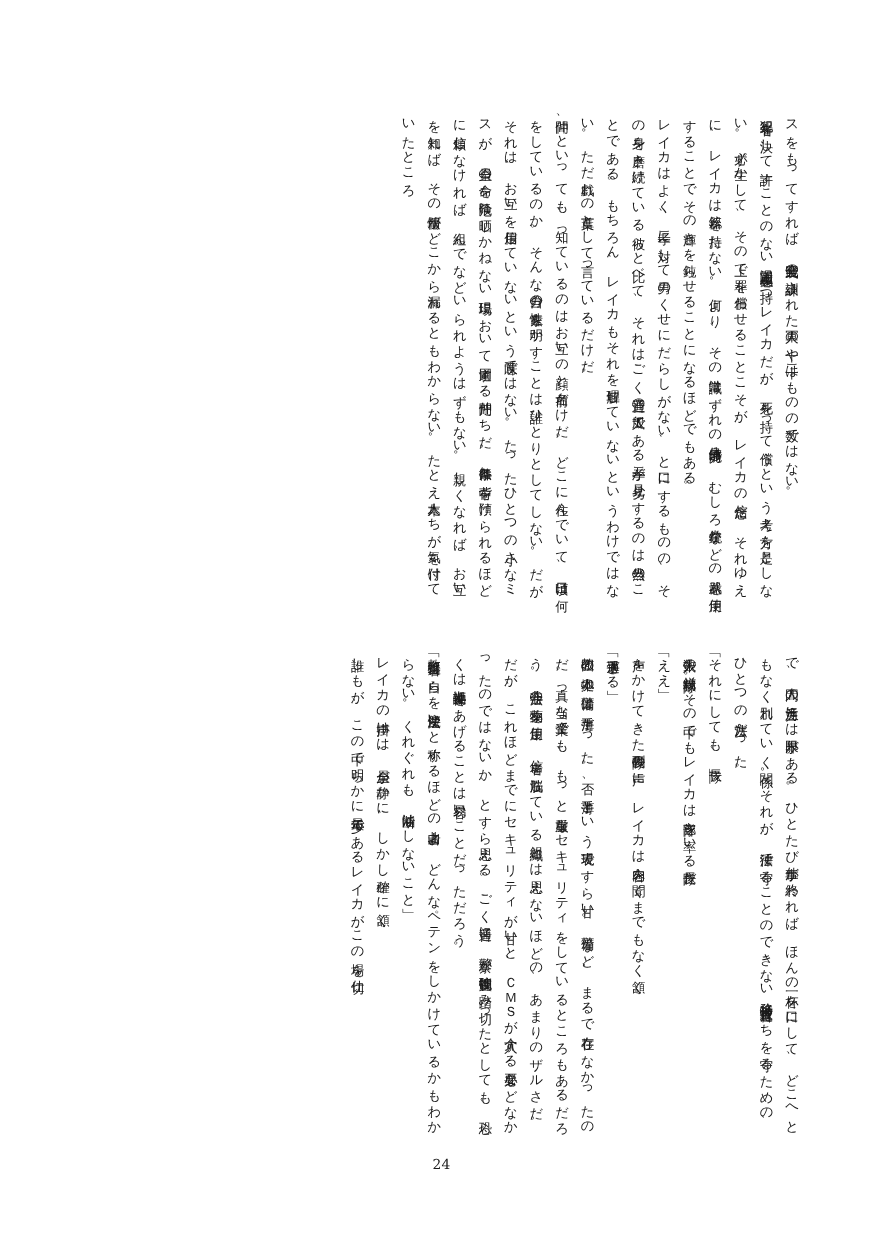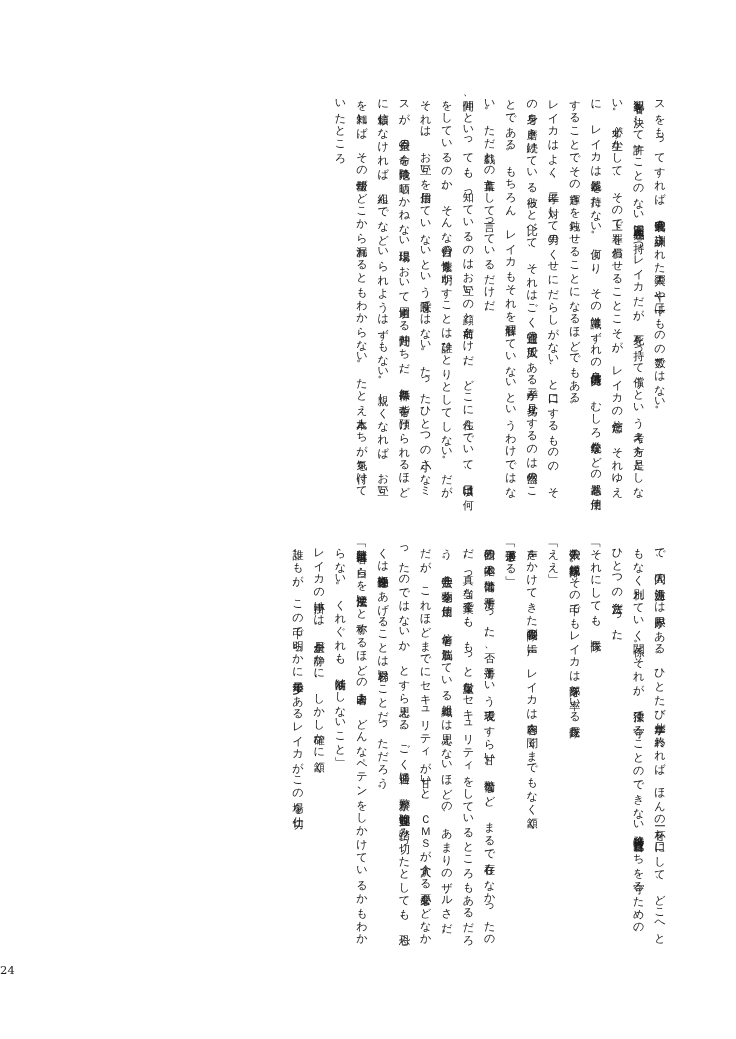--- a/index.html
+++ b/index.html
@@ -48,20 +48,21 @@
     right: 66px;
     height: 400px;
     width: 280px;
   }
 
   .page-number {
     position: absolute;
     bottom: 62px;
     left: 0;
     width: 100%;
+    text-align: center;
     font-size: 11.5px;
     color: #1a1a1a;
     font-family: "DejaVu Serif", "Liberation Serif", serif;
     letter-spacing: 0.02em;
   }
 </style>
 </head>
 <body>
 
 <div class="page">

